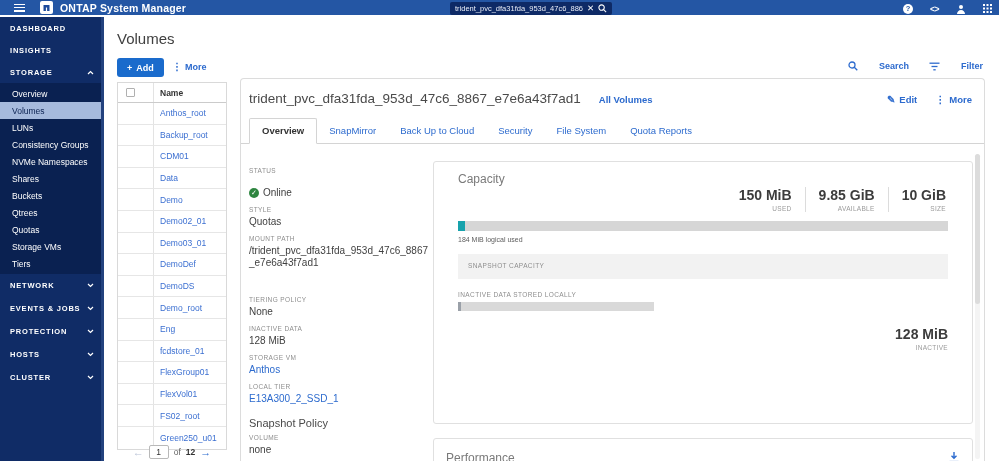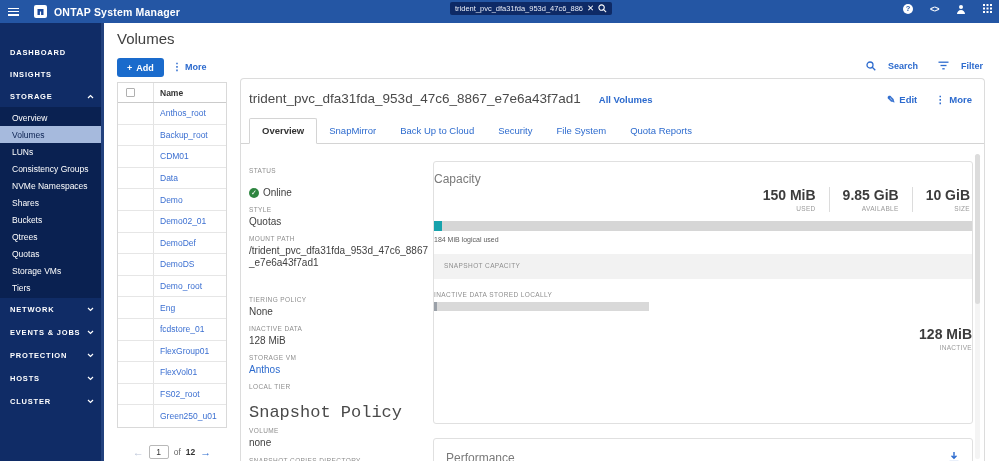--- a/index.html
+++ b/index.html
@@ -2,54 +2,54 @@
 <html><head>
 <meta charset="utf-8">
 <style>
   * { margin:0; padding:0; box-sizing:border-box; }
   html,body { width:999px; height:461px; }
   body {
     position:relative; overflow:hidden; background:#fff;
     font-family:"Liberation Sans", sans-serif; color:#3f3f3f;
   }
   
-  .topbar { position:absolute; top:0; left:0; right:0; height:23px;
-    background:#2456a4; display:flex; align-items:center; color:#fff; z-index:30; }
+  .topbar { position:absolute; top:0; left:0; right:0; height:15px;
+    background:#2456a4; display:flex; align-items:center; color:#fff; z-index:30;padding-left:6px; }
   .menu-icon { margin-left:8px; width:11px; height:8px; display:flex; flex-direction:column; justify-content:space-between; cursor:pointer; }
   .menu-icon i { display:block; height:1.6px; background:#fff; }
   .logo { margin-left:15px; display:flex; align-items:center; }
   .app-title { margin-left:7px; font-size:10.5px; font-weight:bold; letter-spacing:.2px; white-space:nowrap; }
   .topsearch { position:absolute; left:450px; top:2px; width:162px; height:13px;
     background:#0e2a66; border-radius:2px; display:flex; align-items:center; padding:0 5px; gap:4px; }
   .topsearch .q { flex:1; font-size:7.5px; color:#e8edf7; white-space:nowrap; overflow:hidden; }
   .topsearch .clear { font-size:8.5px; color:#fff; cursor:pointer; line-height:1; }
   .top-icons { position:absolute; right:7px; top:0; height:17px; display:flex; align-items:center; gap:17px; }
   .help-badge { width:10px; height:10px; border-radius:50%; background:#fff; color:#2456a4;
     font-size:7.5px; font-weight:bold; text-align:center; line-height:10.5px; cursor:pointer; }
   .code-glyph { font-size:8.5px; font-weight:bold; letter-spacing:-0.5px; cursor:pointer; }
   
   .sidebar { position:absolute; top:17px; left:0; width:104px; bottom:0;
-    background:#102c66; color:#fff; padding-top:24px; z-index:20; }
+    background:#102c66; color:#fff; padding-top:0; z-index:20; }
   .sidebar::after { content:""; position:absolute; top:0; right:0; width:3px; bottom:0; background:#23427e; }
   .nav-header { height:22px; display:flex; align-items:center; padding:0 10px;
     font-size:7.5px; font-weight:bold; letter-spacing:.8px; cursor:pointer; }
   .nav-header .chev { margin-left:auto; display:flex; }
   .nav-sub { background:#0a2151; padding:2px 0; }
   .nav-subitem { height:17px; display:flex; align-items:center; padding:0 12px; font-size:8.5px; cursor:pointer; }
   .nav-subitem.selected { background:#a6badd; color:#0a2151; }
   
   .page-title { position:absolute; left:117px; top:30px; font-size:15px; color:#404040; font-weight:500; }
   .add-btn { position:absolute; left:117px; top:58px; height:19px; padding:0 10px;
     background:#1a6bcc; color:#fff; border:none; border-radius:3px; font-size:9px; font-weight:bold;
     display:flex; align-items:center; gap:4px; cursor:pointer; font-family:inherit; }
   .more-link { position:absolute; left:172px; top:61px; display:flex; align-items:center; gap:3px;
     color:#2d6bce; font-size:9px; font-weight:bold; cursor:pointer; }
   .kebab { font-size:10px; color:#2d6bce; }
   .list-tools { position:absolute; right:16px; top:61px; display:flex; gap:20px; }
-  .tool-link { display:flex; align-items:flex-start; gap:12px; color:#2d6bce; font-size:9px; font-weight:bold; cursor:pointer; }
+  .tool-link { display:flex; align-items:flex-end; gap:21px; color:#2d6bce; font-size:9px; font-weight:bold; cursor:pointer; }
   
   .vol-table { position:absolute; left:117px; top:82px; width:110px; background:#fff;
     border:1px solid #d9d9d9; }
   .vt-head { height:20px; display:flex; align-items:center; border-bottom:1px solid #cbcbcb;
     font-size:8.5px; font-weight:bold; color:#333; }
   .vt-cb-cell { width:36px; align-self:stretch; display:flex; align-items:center; border-right:1px solid #e3e3e3; }
   .checkbox { width:9px; height:9px; border:1px solid #b0b0b0; border-radius:1px; margin-left:8px; background:#fff; cursor:pointer; }
   .vt-name-cell { padding-left:6px; }
   .vt-row { height:21.6px; display:flex; align-items:center; border-bottom:1px solid #e6e6e6;
     font-size:8.5px; color:#3b6fd1; cursor:pointer; }
@@ -79,25 +79,25 @@
   
   .detail-fields { position:absolute; left:8px; top:88px; width:180px; }
   .field { margin-bottom:7px; }
   .field-label { font-size:6.5px; color:#8e8e8e; letter-spacing:.4px; line-height:8px; margin-bottom:2px; }
   .field-value { font-size:10px; color:#3f3f3f; line-height:12px; word-break:break-all; }
   .field-value.link { color:#2d6bce; cursor:pointer; }
   .field.mount { margin-bottom:27px; }
   .status-row { display:flex; align-items:center; gap:4px;margin-top:12px; }
   .check-badge { width:10px; height:10px; border-radius:50%; background:#2e8540; color:#fff;
     font-size:7px; line-height:10px; text-align:center; flex:none; }
-  .section-heading { font-size:17px; color:#4a4a4a; margin:12px 0 5px;font-family:Liberation Mono, monospace; }
+  .section-heading { font-size:11px; color:#4a4a4a; margin:12px 0 5px; }
   .clipped-label { margin-top:8px; font-size:6.5px; color:#8e8e8e; letter-spacing:.4px; }
   
   .card { position:absolute; border:1px solid #e0e0e0; border-radius:3px; background:#fff; }
-  .capacity-card { left:192px; top:82px; width:540px; height:263px; padding:10px 0; }
+  .capacity-card { left:192px; top:82px; width:540px; height:263px; padding:10px 24px; }
   .card-title { font-size:12px; color:#7a7a7a; }
   .cap-stats { display:flex; justify-content:flex-end; margin-top:1px; }
   .stat { text-align:right; padding:0 13px; }
   .stat:last-child { padding-right:2px; }
   .stat + .stat { border-left:1px solid #dcdcdc; }
   .stat-value { font-size:14px; font-weight:bold; color:#3c3c3c; line-height:16px; }
   .stat-label { font-size:6.5px; color:#9a9a9a; letter-spacing:.3px; margin-top:2px; }
   .cap-bar { height:10px; background:#d6d6d6; margin-top:9px; position:relative; overflow:hidden; }
   .cap-bar-fill { position:absolute; left:0; top:0; bottom:0; background:#17a2ac; }
   .logical { font-size:7px; color:#5d5d5d; margin-top:5px; }
@@ -301,20 +301,24 @@
   <div class="vt-row">
       <span class="vt-cb-cell"></span>
       <span class="vt-name-cell">Demo</span>
     </div>
   <div class="vt-row">
       <span class="vt-cb-cell"></span>
       <span class="vt-name-cell">Demo02_01</span>
     </div>
   <div class="vt-row">
       <span class="vt-cb-cell"></span>
+      <span class="vt-name-cell">Demo03_01</span>
+    </div>
+  <div class="vt-row">
+      <span class="vt-cb-cell"></span>
       <span class="vt-name-cell">DemoDef</span>
     </div>
   <div class="vt-row">
       <span class="vt-cb-cell"></span>
       <span class="vt-name-cell">DemoDS</span>
     </div>
   <div class="vt-row">
       <span class="vt-cb-cell"></span>
       <span class="vt-name-cell">Demo_root</span>
     </div>
@@ -400,20 +404,21 @@
     <div class="field">
       <div class="field-label">INACTIVE DATA</div>
       <div class="field-value">128 MiB</div>
     </div>
     <div class="field">
       <div class="field-label">STORAGE VM</div>
       <div class="field-value link">Anthos</div>
     </div>
     <div class="field">
       <div class="field-label">LOCAL TIER</div>
+      <div class="field-value link">E13A300_2_SSD_1</div>
     </div>
     <div class="section-heading">Snapshot Policy</div>
     <div class="field">
       <div class="field-label">VOLUME</div>
       <div class="field-value">none</div>
     </div>
     <div class="clipped-label">SNAPSHOT COPIES DIRECTORY</div>
   </div>
 
   <div class="card capacity-card">

